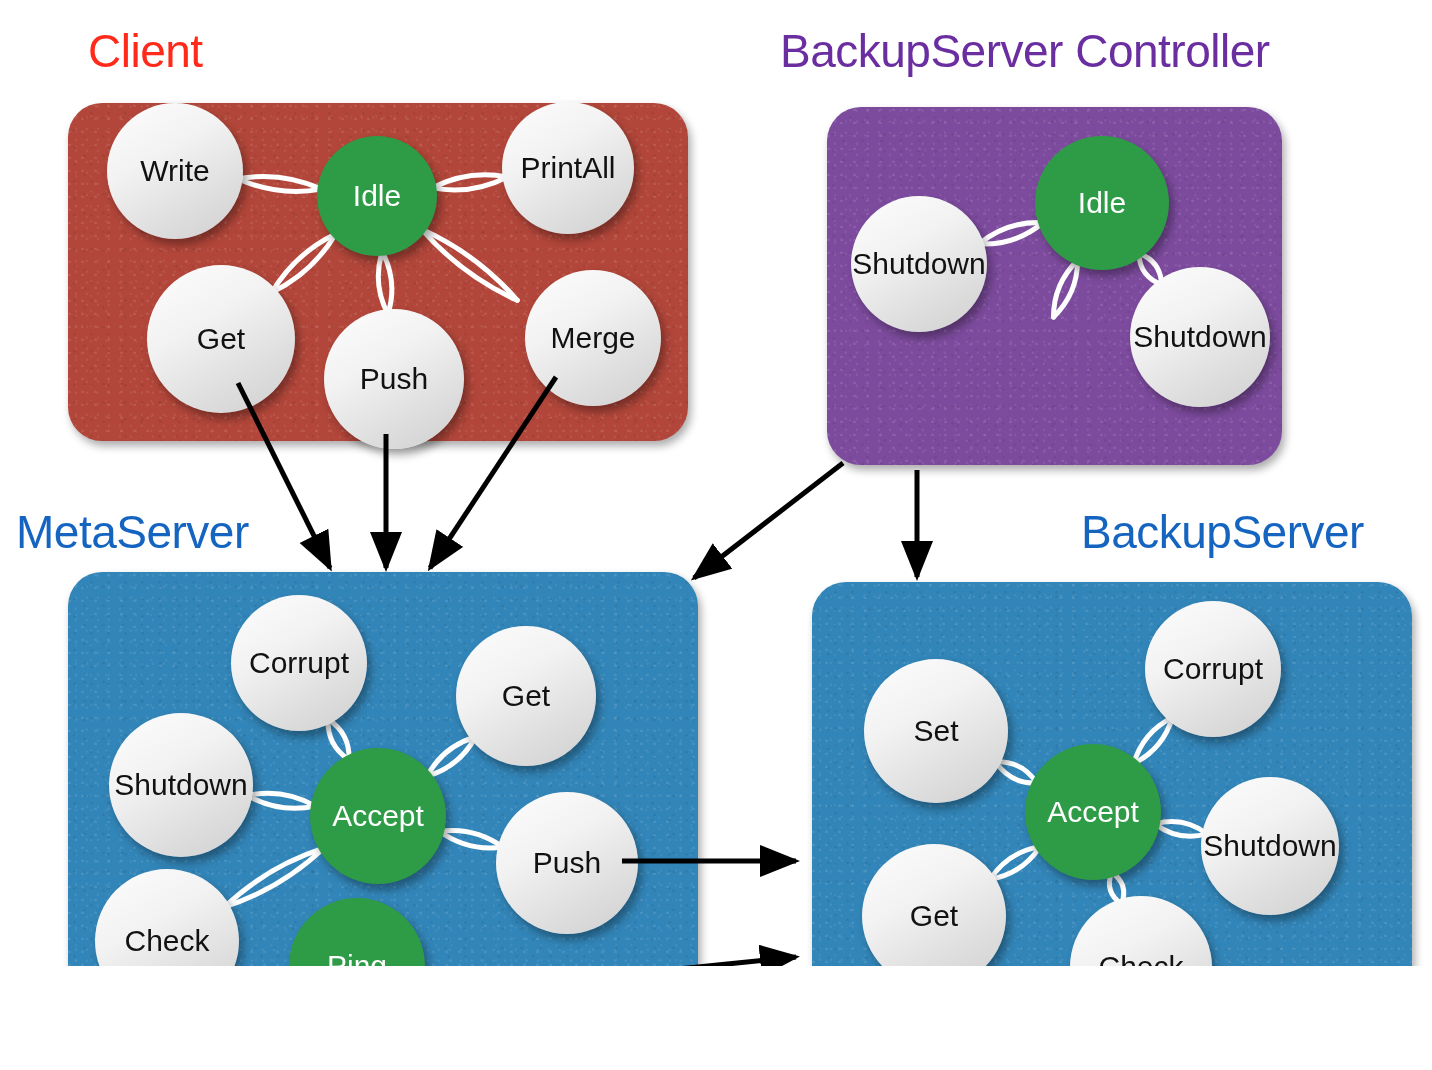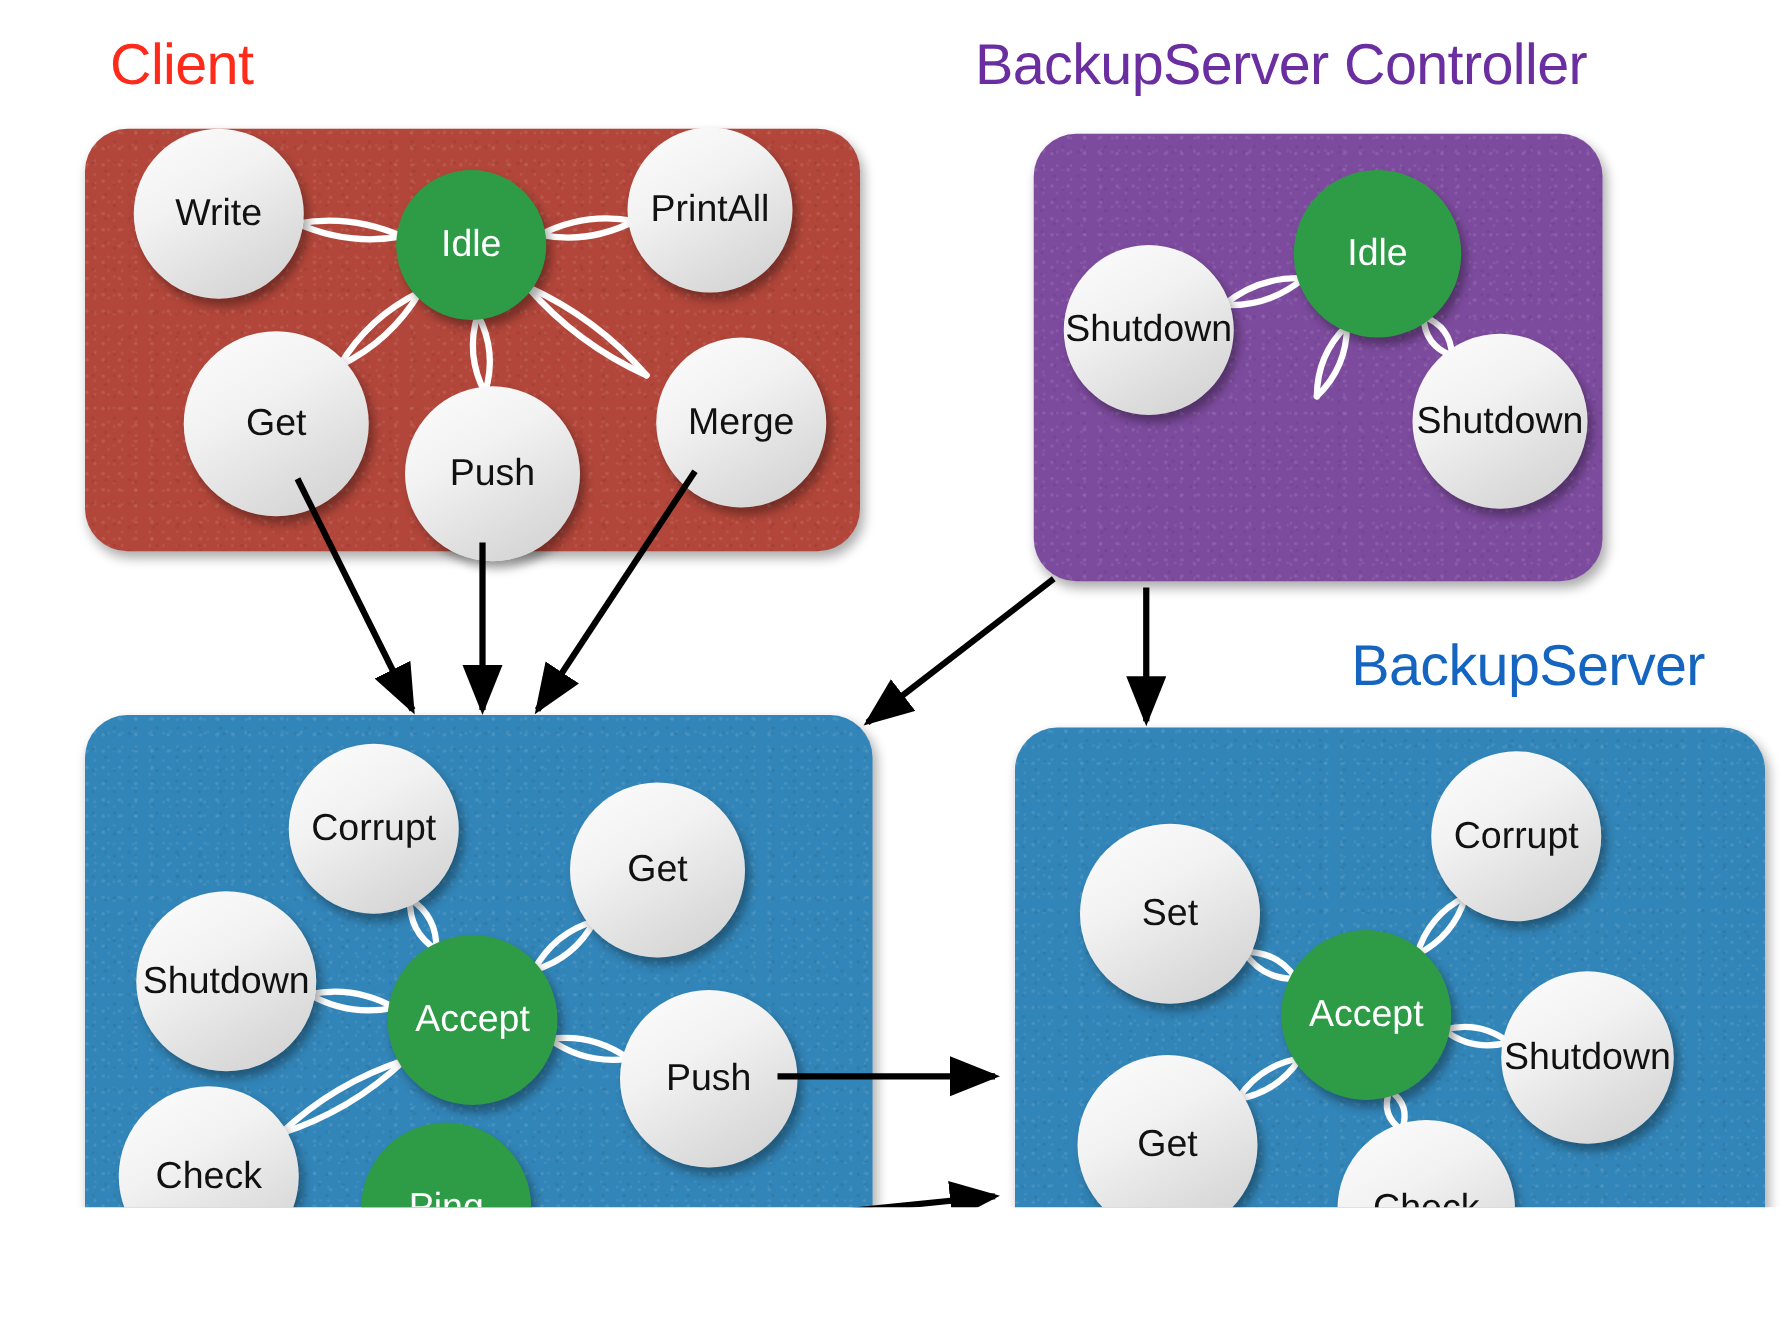--- a/index.html
+++ b/index.html
@@ -81,20 +81,21 @@
     pointer-events: none;
   }
 </style>
 </head>
 <body>
 
 <div id="canvas">
 
   <div class="panel-title" id="title-client" style="left: 88px; top: 28px; color: rgb(255, 42, 26);">Client</div>
   <div class="panel-title" id="title-controller" style="left: 780px; top: 28px; color: rgb(106, 46, 160);">BackupServer Controller</div>
+  <div class="panel-title" id="title-metaserver" style="left: 16px; top: 509px; color: rgb(21, 101, 192);">MetaServer</div>
   <div class="panel-title" id="title-backupserver" style="left: 1081px; top: 509px; color: rgb(21, 101, 192);">BackupServer</div>
 
   <div id="panels-root">
       <div class="panel" style="left: 68px; top: 103px; width: 620px; height: 338px; background: rgb(178, 70, 58);">
         <div class="panel-texture"></div>
         <svg class="edges" width="620" height="338" viewBox="0 0 620 338">
           <path d="M 253.62250033920492 86.1463490518818 Q 213.28856202623106 68.0553420418757 169.7611662822344 75.76747107453396" stroke="#FFFFFF" stroke-width="5" fill="none" stroke-linecap="round"></path>
           <path d="M 253.62250033920492 86.1463490518818 Q 210.09510459520826 93.85847808454007 169.7611662822344 75.76747107453396" stroke="#FFFFFF" stroke-width="5" fill="none" stroke-linecap="round"></path>
           <path d="M 364.20990545185424 84.90640129501614 Q 403.625110160468 92.26720271077079 439.2691040029604 73.90295857548224" stroke="#FFFFFF" stroke-width="5" fill="none" stroke-linecap="round"></path>
           <path d="M 364.20990545185424 84.90640129501614 Q 399.85389929434655 66.5421571597276 439.2691040029604 73.90295857548224" stroke="#FFFFFF" stroke-width="5" fill="none" stroke-linecap="round"></path>

